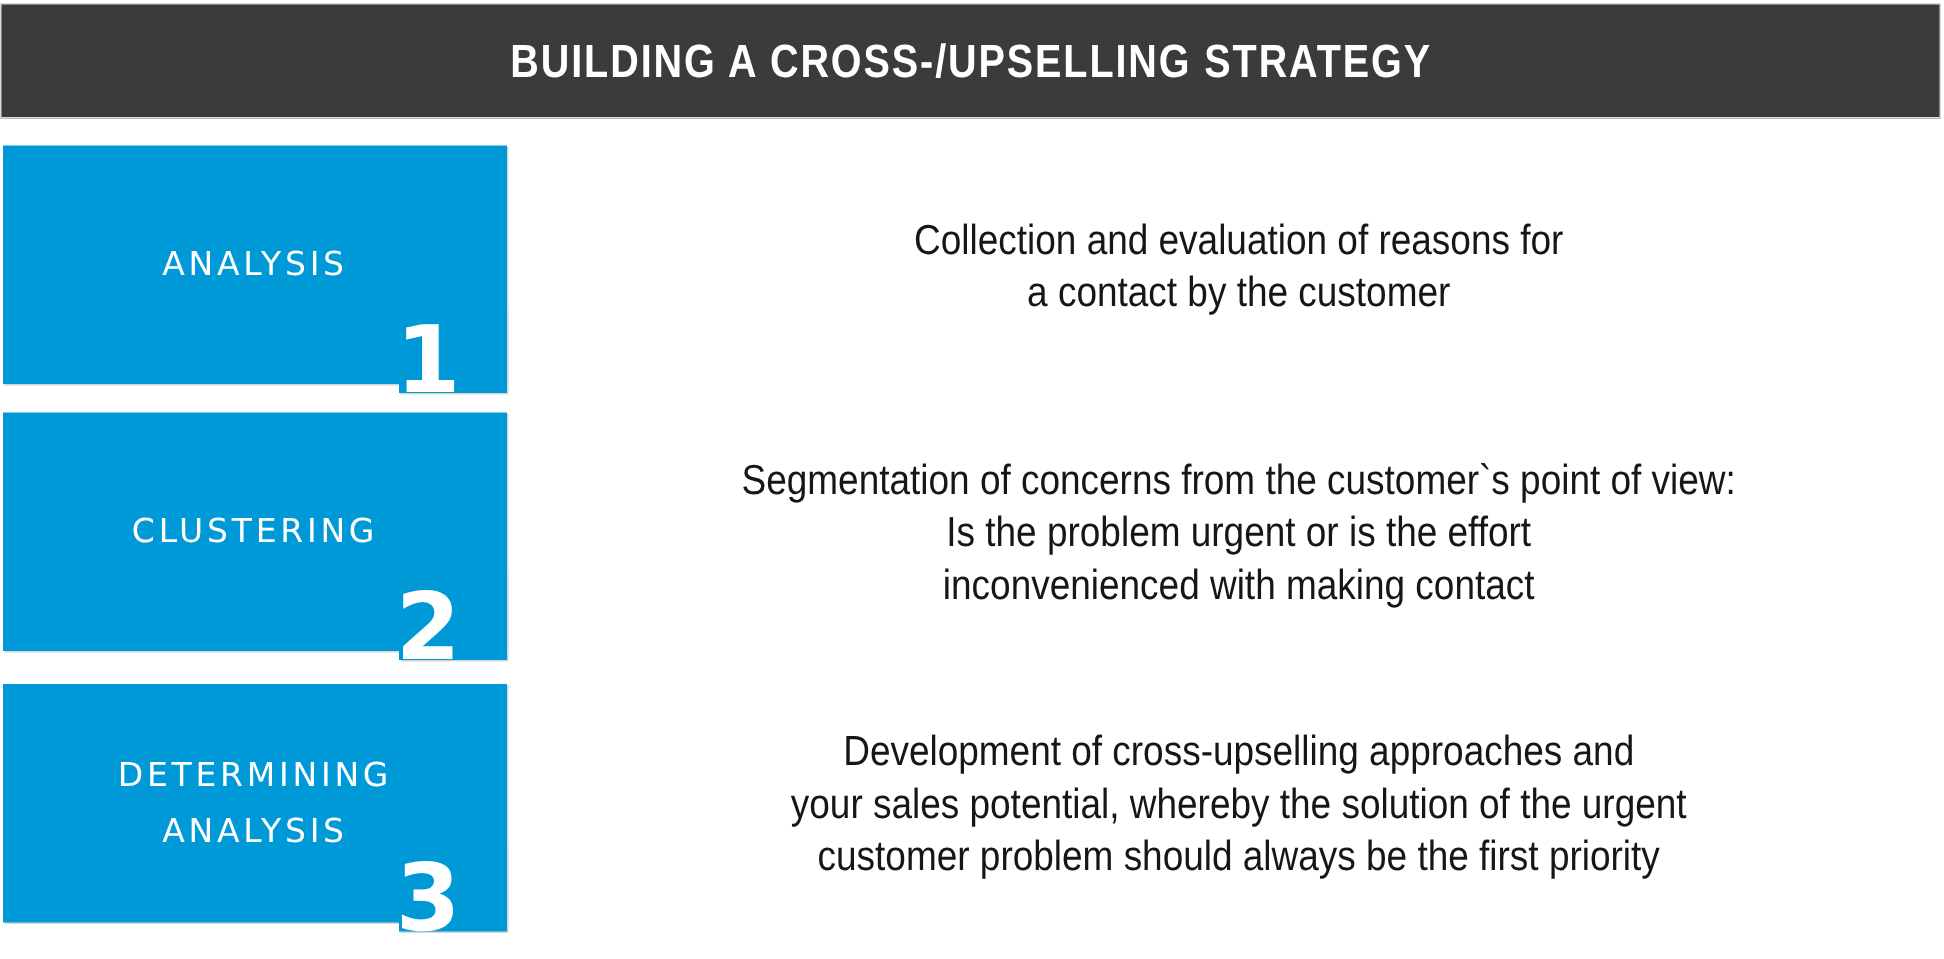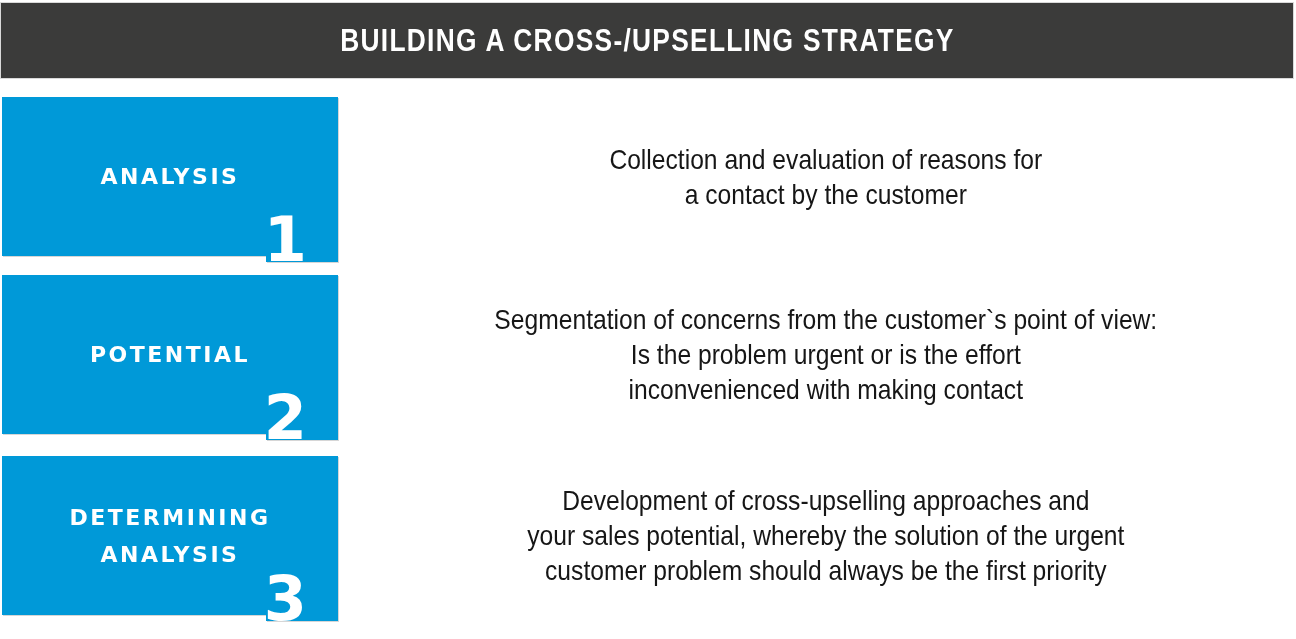--- a/index.html
+++ b/index.html
@@ -65,21 +65,21 @@
   .box-label {
     position: absolute;
     inset: 0;
     display: flex;
     align-items: center;
     justify-content: center;
     text-align: center;
     padding: 0 38px;
     color: var(--box-text, #ffffff);
     font-family: "DejaVu Sans", sans-serif;
-    font-weight: bold;
+    font-weight: normal;
     font-size: 22px;
     letter-spacing: 2.5px;
     line-height: 37px;
   }
   .num-plate {
     position: absolute;
     right: 0;
     bottom: -6px;
     width: 72px;
     height: 58px;
@@ -127,21 +127,21 @@
         <div class="num">1</div>
       </div>
       <div class="desc">
         <div class="desc-line">Collection and evaluation of reasons for</div>
         <div class="desc-line">a contact by the customer</div>
       </div>
     </section>
 
     <section class="row">
       <div class="box">
-        <div class="box-label">POTENTIAL</div>
+        <div class="box-label">CLUSTERING</div>
         <div class="num-plate"></div>
         <div class="num">2</div>
       </div>
       <div class="desc">
         <div class="desc-line">Segmentation of concerns from the customer`s point of view:</div>
         <div class="desc-line">Is the problem urgent or is the effort</div>
         <div class="desc-line">inconvenienced with making contact</div>
       </div>
     </section>
 

